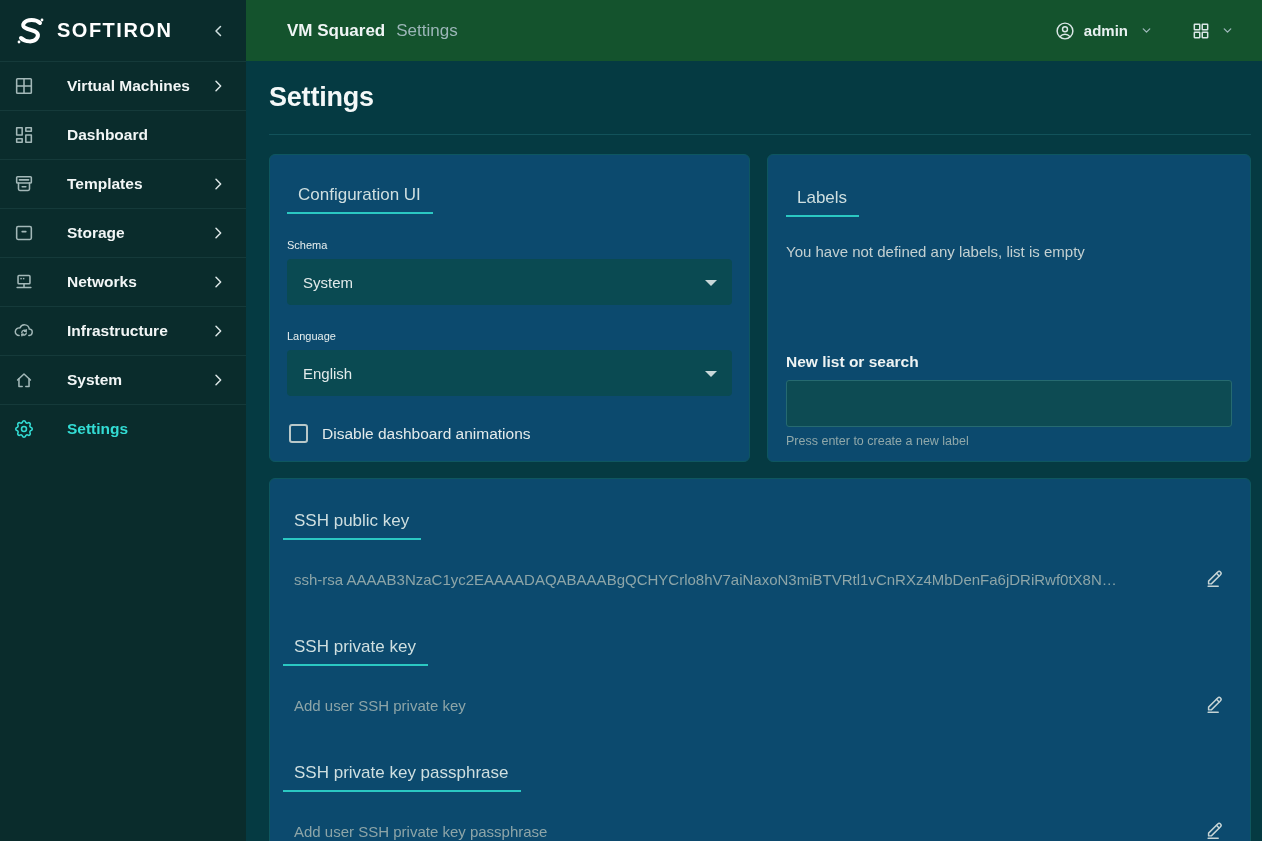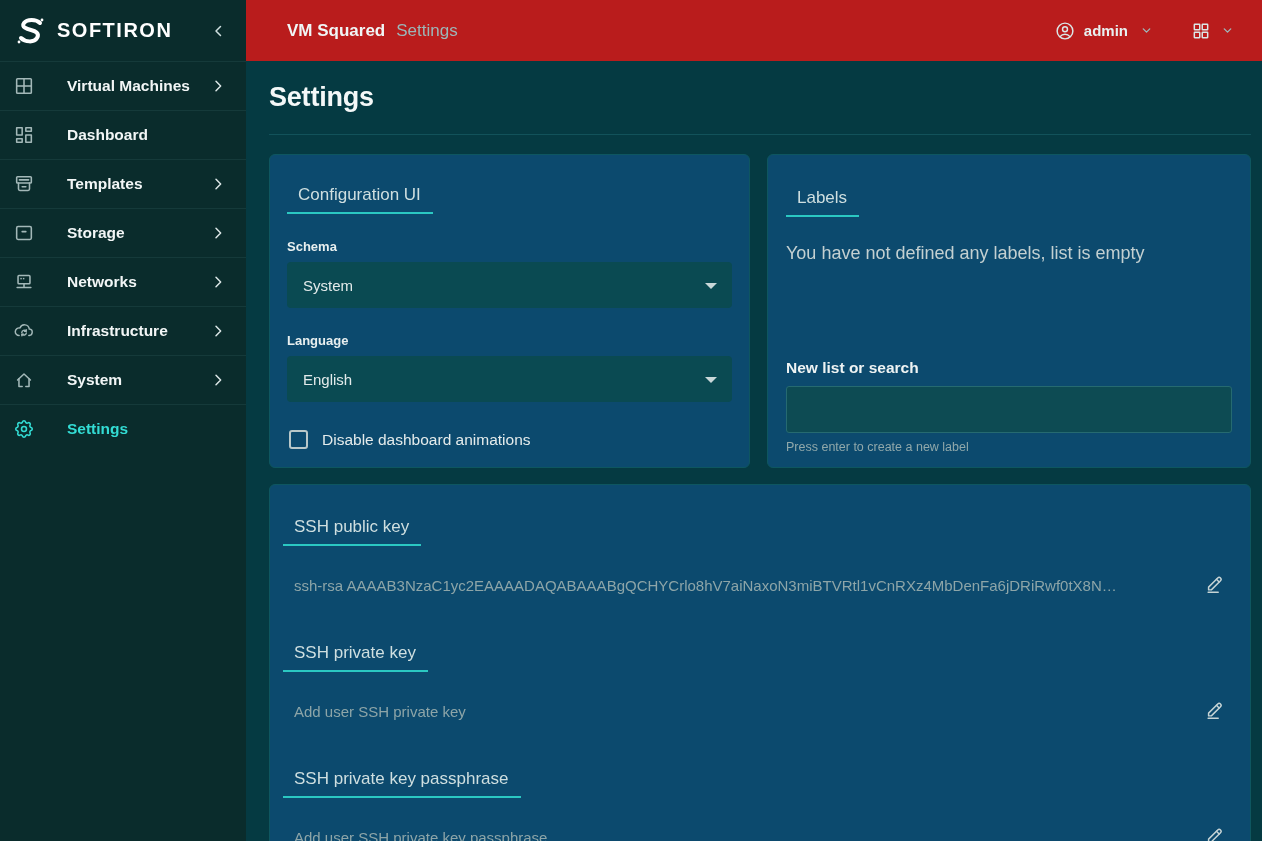--- a/index.html
+++ b/index.html
@@ -31,21 +31,21 @@
   .nav-item .nav-label {
     margin-left:32px; font-size:15.5px; font-weight:600; color:#f2f6f6;
   }
   .nav-item .nav-chevron { margin-left:auto; color:#dde8e8; }
   .nav-item.active { color:#33dcd4; }
   .nav-item.active .nav-label { color:#33dcd4; }
 
   
   .topbar {
     position:absolute; left:246px; right:0; top:0; height:61px;
-    background:#b91c1c; display:flex; align-items:center;
+    background:#14532d; display:flex; align-items:center;
     padding:0 28px 0 41px;
   }
   .tb-title { font-size:17px; font-weight:700; color:#f0f5f5; }
   .tb-sub { font-size:17px; font-weight:400; color:#9cb6b8; margin-left:11px; }
   .tb-right { margin-left:auto; display:flex; align-items:center; }
   .tb-user { display:flex; align-items:center; gap:8px; cursor:pointer; color:#dbe7e7; }
   .tb-user-name { font-size:15px; font-weight:700; color:#e8f0f0; }
   .tb-chev { color:#9fb9bb; margin-left:4px; }
   .tb-apps { display:flex; align-items:center; gap:6px; margin-left:38px; cursor:pointer; color:#dbe7e7; }
 
@@ -66,42 +66,42 @@
   }
   .card-title {
     display:inline-block; font-size:17px; color:#cfdfe0;
     padding:0 12px 7px 11px; border-bottom:2px solid #2bc8c2;
     margin-left:-11px;
   }
 
   
   .card-config { padding:16px 17px 18px 17px; }
   .card-config .card-title { margin-top:14px; margin-left:0; }
-  .field-label { font-size:13px; font-weight:700; color:#e8efef; margin-top:25px; }
+  .field-label { font-size:11px; font-weight:400; color:#e8efef; margin-top:25px; }
   .select {
     margin-top:8px; height:46px; background:#0a4a52; border-radius:4px;
     display:flex; align-items:center; padding:0 16px; cursor:pointer;
     font-size:15px; color:#e2eaea; position:relative;
   }
   .select .caret {
     position:absolute; right:15px; top:50%; margin-top:-2px;
     width:0; height:0; border-left:6px solid transparent;
     border-right:6px solid transparent; border-top:6px solid #c9d8d9;
   }
   .checkbox-row { margin-top:28px; display:flex; align-items:center; gap:14px; padding-left:2px; }
   .checkbox {
     width:19px; height:19px; border:2px solid #b9c8c9; border-radius:3px;
     background:transparent; cursor:pointer; flex:none;
   }
   .checkbox-label { font-size:15.5px; color:#e4ebeb; }
 
   
   .card-labels { padding:16px 18px 13px 18px; display:flex; flex-direction:column; }
   .card-labels .card-title { margin-top:17px; margin-left:0; align-self:flex-start; }
-  .empty-msg { margin-top:26px; font-size:18px; color:#c3d0d1; }
+  .empty-msg { margin-top:26px; font-size:15px; color:#c3d0d1; }
   .newlabel-group { margin-top:auto; }
   .newlabel-label { font-size:15.5px; font-weight:700; color:#eef3f3; }
   .label-input {
     margin-top:9px; width:100%; height:47px; background:#0d4b53;
     border:1px solid #266a70; border-radius:3px; outline:none;
     color:#e8f0f0; font-size:15px; font-family:"Liberation Sans", sans-serif;
     padding:0 12px;
   }
   .helper-text { margin-top:7px; font-size:12.5px; color:#90a8aa; }
 

